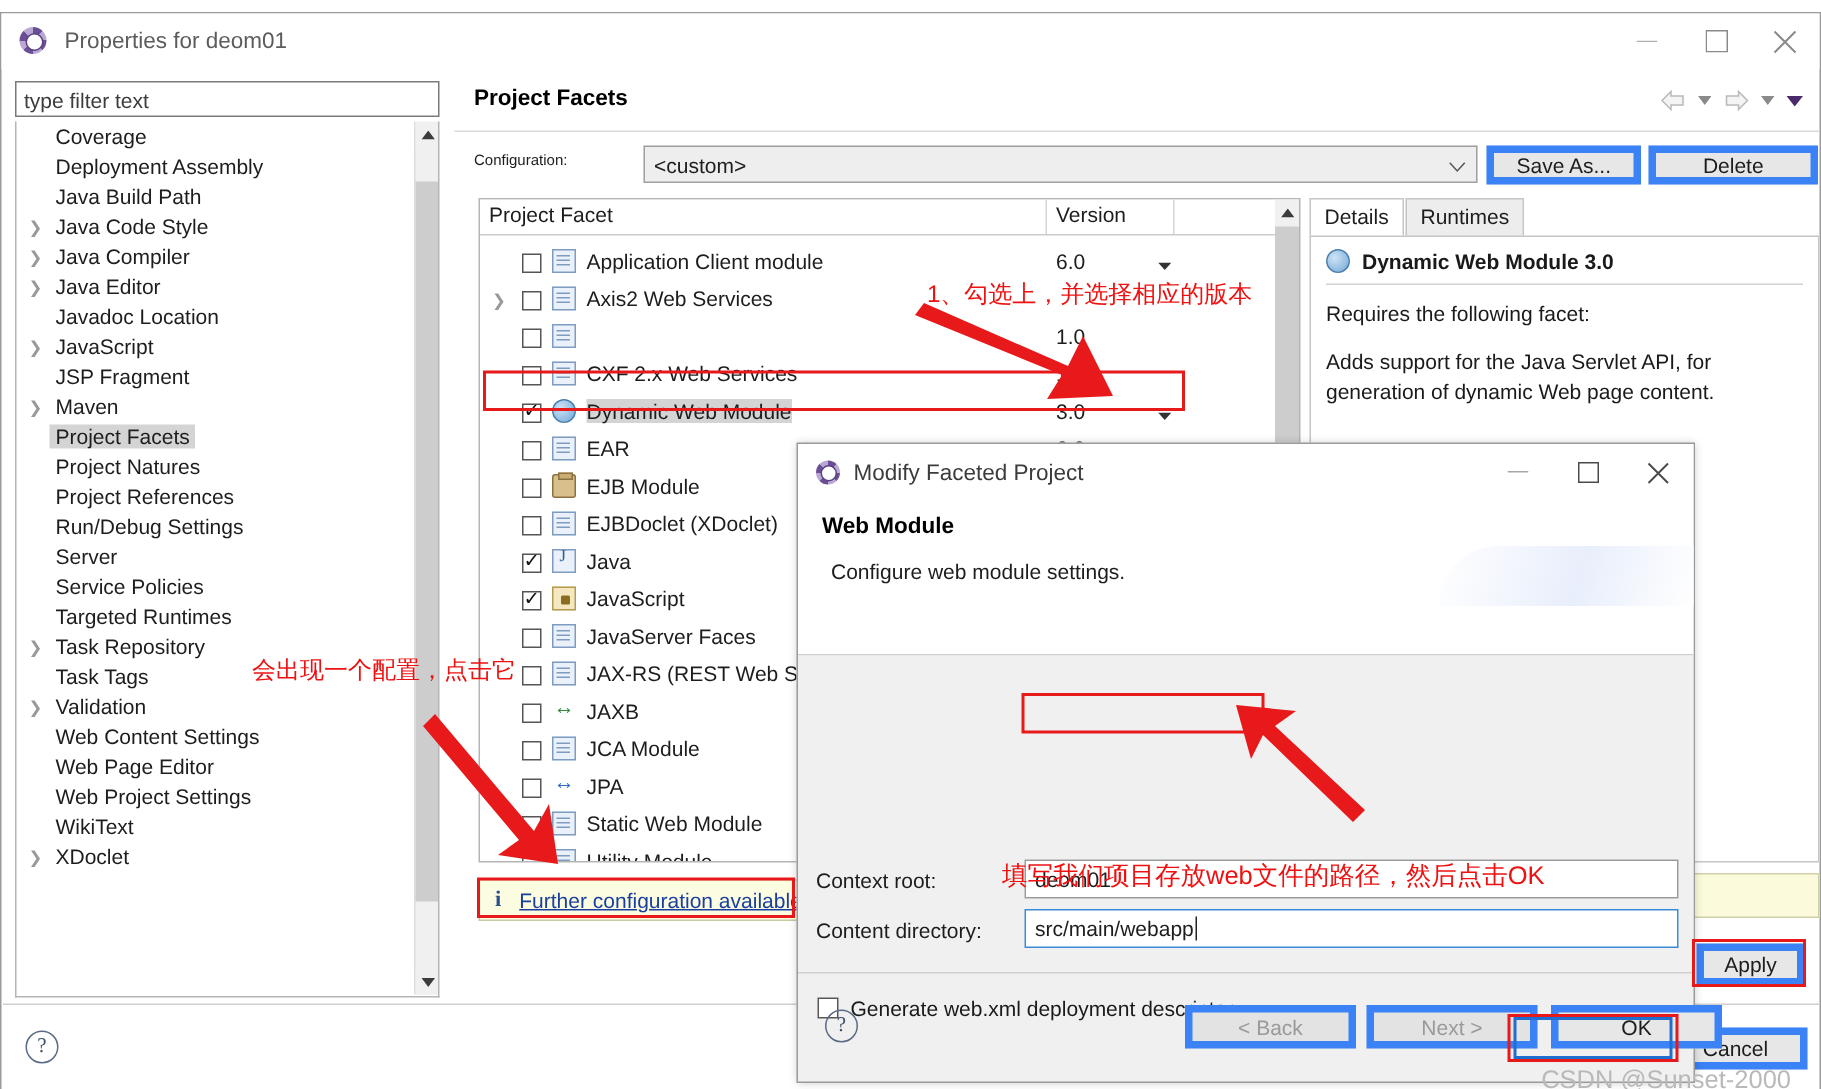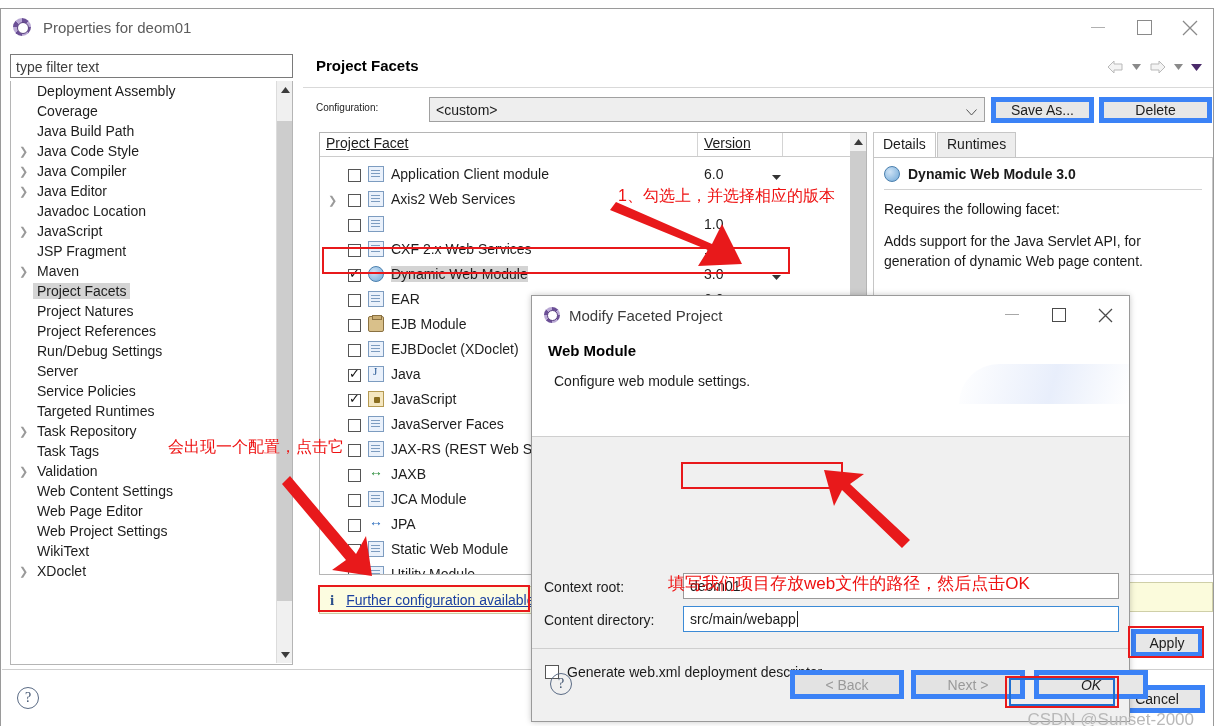--- a/index.html
+++ b/index.html
@@ -83,21 +83,21 @@
   .btn.disabled { color:#9a9a9a; background:#e3e3e3; }
   .save-as { position:absolute; left:990px; top:88px; width:103px; height:26px; }
   .delete-btn { position:absolute; left:1098px; top:88px; width:113px; height:26px; }
 
   
   .facet-table {
     position:absolute; left:318px; top:123px; width:548px; height:443px;
     border:1px solid #b5b5b5; background:#fff; overflow:hidden;
   }
   .fcol-head { position:relative; height:24px; background:#fff; border-bottom:1px solid #ccc; }
-  .fcol { position:absolute; top:0; height:23px; font-size:14px; color:#1d1d1d; padding:2px 0 0 6px;text-decoration:underline; }
+  .fcol { position:absolute; top:0; height:23px; font-size:14px; color:#1d1d1d; padding:2px 0 0 6px; }
   .fcol.c1 { left:0; width:378px; border-right:1px solid #d4d4d4; }
   .fcol.c2 { left:378px; width:85px; border-right:1px solid #d4d4d4; }
   .fcol.c3 { left:463px; width:68px; }
   .frow { position:relative; height:25px; display:flex; align-items:flex-end; font-size:14px; color:#1d1d1d; }
   .frow .exp { position:absolute; left:8px; width:12px; color:#9a9a9a; font-size:11px; }
   .cbx {
     width:13px;height:13px;border:1px solid #555; background:#fff; margin-left:28px;
     display:inline-block; position:relative; flex:none;
   }
   .cbx.on::after{ content:"✓"; position:absolute; left:0px; top:-4px; font-size:13px; color:#111; }
@@ -178,21 +178,21 @@
   .fld-input.focus { border:1px solid #3b8ad6; }
   .caret-bar { display:inline-block; width:1px; height:16px; background:#222; vertical-align:-3px; margin-left:1px; }
   .gen-cbx { position:absolute; left:13px; top:227px; display:flex; align-items:center; font-size:14px; }
   .gen-cbx .cb { width:14px;height:14px;border:1px solid #555;background:#fff;margin-right:8px; }
   .modal-foot { position:relative; height:72px; }
   .m-help { position:absolute; left:18px; top:24px; width:22px;height:22px;border:1px solid #5a6b85;
     border-radius:50%; color:#3c4f6b; display:flex;align-items:center;justify-content:center;
     font-size:14px; font-family:"Liberation Serif",serif; }
   .m-back { position:absolute; left:258px; top:21px; width:114px; height:29px; }
   .m-next { position:absolute; left:379px; top:21px; width:114px; height:29px; }
-  .m-ok  { position:absolute; left:502px; top:21px; width:114px; height:29px;font-style:italic; }
+  .m-ok  { position:absolute; left:502px; top:21px; width:114px; height:29px; }
 
   
   .anno { position:absolute; color:#ee1111; font-size:16px; white-space:nowrap;
     font-family:"Liberation Sans", sans-serif; }
   .redbox { position:absolute; border:2px solid #e8191b; }
   .okring { position:absolute; border:2px solid #1f6fd0; }
   .watermark { position:absolute; right:8px; bottom:4px; color:#b9b9b9; font-size:17px; }
   svg.arrow { position:absolute; overflow:visible; }
 </style>
 </head>
@@ -225,25 +225,25 @@
         </div>
       </div>
     </div>
 
     <div class="filter-box" style="color:#3c3c3c">type filter text</div>
 
     <div class="tree">
       <div class="tree-inner" id="tree-inner">
           <div class="tree-item">
             <span class="arrow"></span>
+            <span class="lbl">Coverage</span>
+          </div>
+          <div class="tree-item">
+            <span class="arrow"></span>
             <span class="lbl">Deployment Assembly</span>
-          </div>
-          <div class="tree-item">
-            <span class="arrow"></span>
-            <span class="lbl">Coverage</span>
           </div>
           <div class="tree-item">
             <span class="arrow"></span>
             <span class="lbl">Java Build Path</span>
           </div>
           <div class="tree-item">
             <span class="arrow">❯</span>
             <span class="lbl">Java Code Style</span>
           </div>
           <div class="tree-item">

